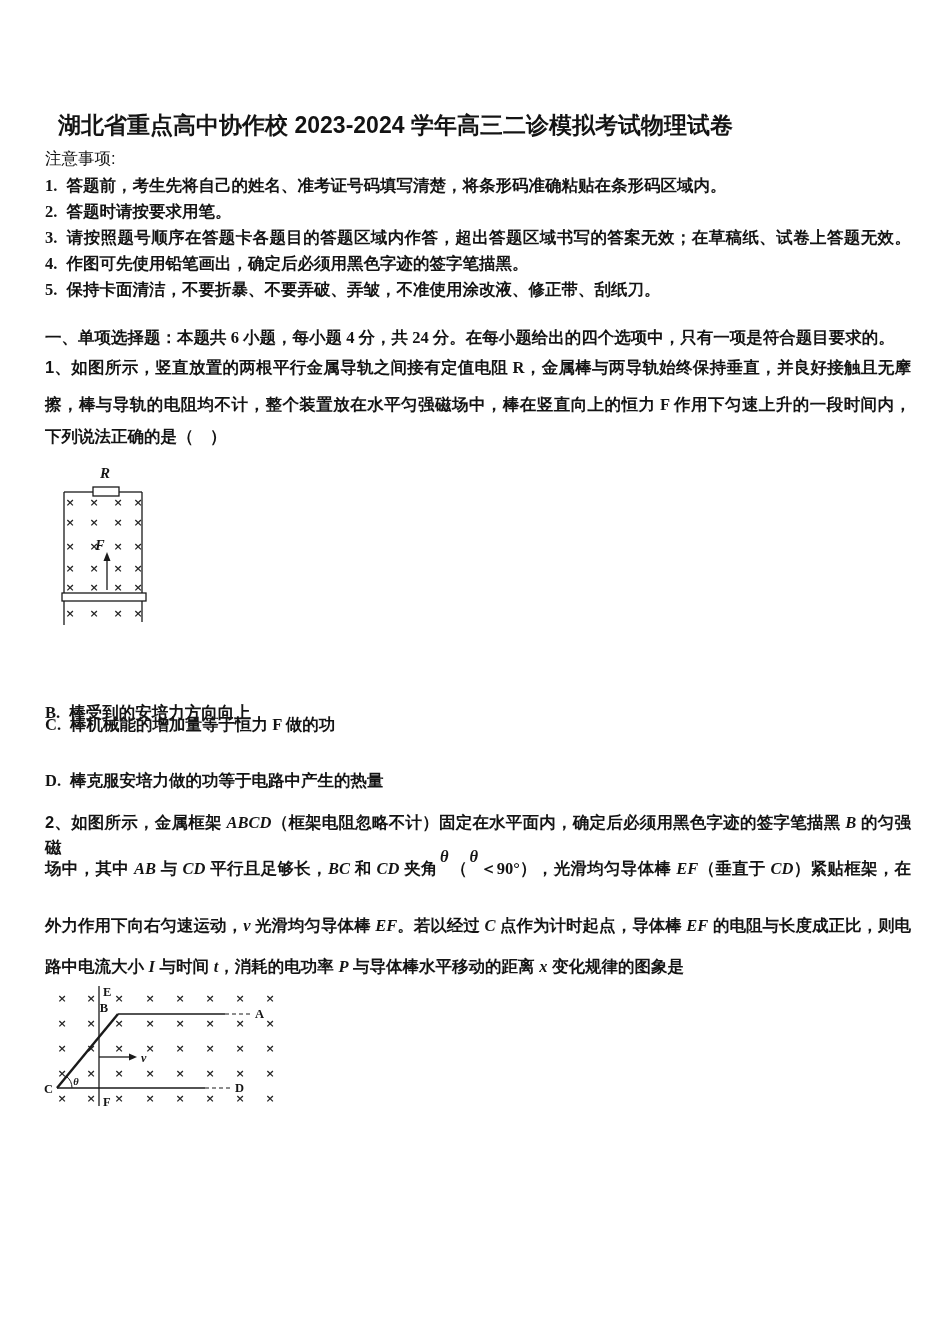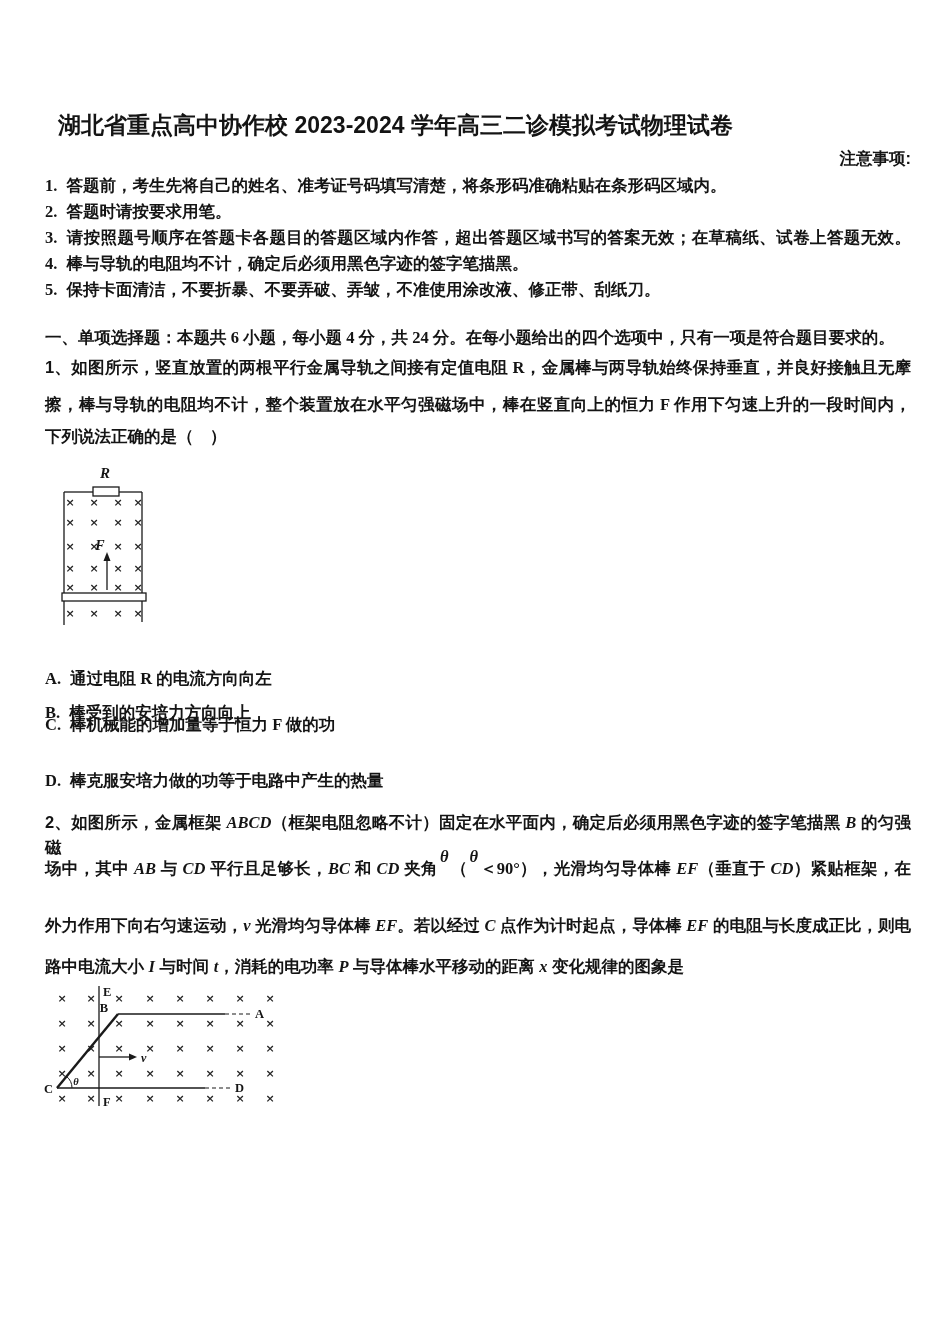--- a/index.html
+++ b/index.html
@@ -11,21 +11,21 @@
   .abs { position:absolute; }
   .title {
     left:0; top:110px; width:791px; text-align:center;
     font-size:23px; line-height:30px; font-weight:bold;
   }
   .line {
     left:45px; width:866px; font-size:16.5px; line-height:24px;
     white-space:normal;
   }
   .stretch { text-align:justify; text-align-last:justify; }
-  .bold { font-weight:bold;text-align:right; }
+  .bold { font-weight:normal; }
   
   .rm  { font-family:"Liberation Serif", serif; font-style:normal; }
   .rmb { font-family:"Liberation Serif", serif; font-weight:bold; }
   .it  { font-family:"Liberation Serif", serif; font-style:italic; }
   .sup { font-family:"Liberation Serif", serif; font-style:italic;
          position:relative; top:-0.75em; display:inline-block; padding:0 2px; }
   .num { margin-right:9px; }
   
   svg { overflow:visible; }
   .stroke { stroke:#1a1a1a; fill:none; stroke-width:1.3; }
@@ -46,21 +46,21 @@
 <body>
 
 <div class="page">
 
   <div class="abs title">湖北省重点高中协作校 2023-2024 学年高三二诊模拟考试物理试卷</div>
 
   <div class="abs line bold" style="top:146px;">注意事项:</div>
   <div class="abs line" style="top:173px;"><span class="rm num">1.</span><span>答题前，考生先将自己的姓名、准考证号码填写清楚，将条形码准确粘贴在条形码区域内。</span></div>
   <div class="abs line" style="top:199px;"><span class="rm num">2.</span><span>答题时请按要求用笔。</span></div>
   <div class="abs line stretch" style="top:225px;"><span class="rm num">3.</span><span>请按照题号顺序在答题卡各题目的答题区域内作答，超出答题区域书写的答案无效；在草稿纸、试卷上答题无效。</span></div>
-  <div class="abs line" style="top:251px;"><span class="rm num">4.</span><span>棒与导轨的电阻均不计，确定后必须用黑色字迹的签字笔描黑。</span></div>
+  <div class="abs line" style="top:251px;"><span class="rm num">4.</span><span>作图可先使用铅笔画出，确定后必须用黑色字迹的签字笔描黑。</span></div>
   <div class="abs line" style="top:277px;"><span class="rm num">5.</span><span>保持卡面清洁，不要折暴、不要弄破、弄皱，不准使用涂改液、修正带、刮纸刀。</span></div>
 
   <div class="abs line" style="top:325px;"><span>一、单项选择题：本题共</span><span class="rm"> 6 </span><span>小题，每小题</span><span class="rm"> 4 </span><span>分，共</span><span class="rm"> 24 </span><span>分。在每小题给出的四个选项中，只有一项是符合题目要求的。</span></div>
 
   <div class="abs line stretch" style="top:355px;"><span>1、如图所示，竖直放置的两根平行金属导轨之间接有定值电阻</span><span class="rm"> R</span><span>，金属棒与两导轨始终保持垂直，并良好接触且无摩</span></div>
   <div class="abs line" style="top:424px;"><span>下列说法正确的是（　）</span></div>
   <div class="abs line stretch" style="top:392px;"><span>擦，棒与导轨的电阻均不计，整个装置放在水平匀强磁场中，棒在竖直向上的恒力</span><span class="rm"> F </span><span>作用下匀速上升的一段时间内，</span></div>
 
   <svg class="abs" style="left:50px; top:454px;" width="120" height="178" viewBox="0 0 120 178">
     <g>
@@ -94,21 +94,20 @@
     <path class="stroke" d="M69,38 H92"></path>
     <rect class="boxfill" x="43" y="33" width="26" height="9"></rect>
     <path class="stroke" d="M14,38 V171"></path>
     <path class="stroke" d="M92,38 V168"></path>
     <text class="figvar" x="50" y="96">F</text>
     <path class="stroke" d="M57,136 V103"></path>
     <polygon class="fill" points="57,98 53.5,107 60.5,107"></polygon>
     <rect class="boxfill" x="12" y="139" width="84" height="8"></rect>
   </svg>
 
-  <div class="abs line" style="top:666px;"><span class="rmb num">A.</span><span>通过电阻</span><span class="rm"> R </span><span>的电流方向向左</span></div>
   <div class="abs line" style="top:700px;"><span class="rmb num">B.</span><span>棒受到的安培力方向向上</span></div>
   <div class="abs line" style="top:712px;"><span class="rmb num">C.</span><span>棒机械能的增加量等于恒力</span><span class="rm"> F </span><span>做的功</span></div>
   <div class="abs line" style="top:768px;"><span class="rmb num">D.</span><span>棒克服安培力做的功等于电路中产生的热量</span></div>
 
   <div class="abs line stretch" style="top:810px;"><span>2、如图所示，金属框架 </span><span class="it">ABCD</span><span>（框架电阻忽略不计）固定在水平面内，确定后必须用黑色字迹的签字笔描黑 </span><span class="it">B</span><span> 的匀强磁</span></div>
   <div class="abs line stretch" style="top:856px;"><span>场中，其中 </span><span class="it">AB</span><span> 与 </span><span class="it">CD</span><span> 平行且足够长，</span><span class="it">BC</span><span> 和 </span><span class="it">CD</span><span> 夹角</span><span class="sup">θ</span><span>（</span><span class="sup">θ</span><span>＜</span><span class="rm">90°</span><span>），光滑均匀导体棒 </span><span class="it">EF</span><span>（垂直于 </span><span class="it">CD</span><span>）紧贴框架，在</span></div>
   <div class="abs line stretch" style="top:913px;"><span>外力作用下向右匀速运动，</span><span class="it">v</span><span> 光滑均匀导体棒 </span><span class="it">EF</span><span>。若以经过 </span><span class="it">C</span><span> 点作为计时起点，导体棒 </span><span class="it">EF</span><span> 的电阻与长度成正比，则电</span></div>
   <div class="abs line" style="top:954px;"><span>路中电流大小 </span><span class="it">I</span><span> 与时间 </span><span class="it">t</span><span>，消耗的电功率 </span><span class="it">P</span><span> 与导体棒水平移动的距离 </span><span class="it">x</span><span> 变化规律的图象是</span></div>
 
   <svg class="abs" style="left:40px; top:982px;" width="260" height="132" viewBox="0 0 260 132">

